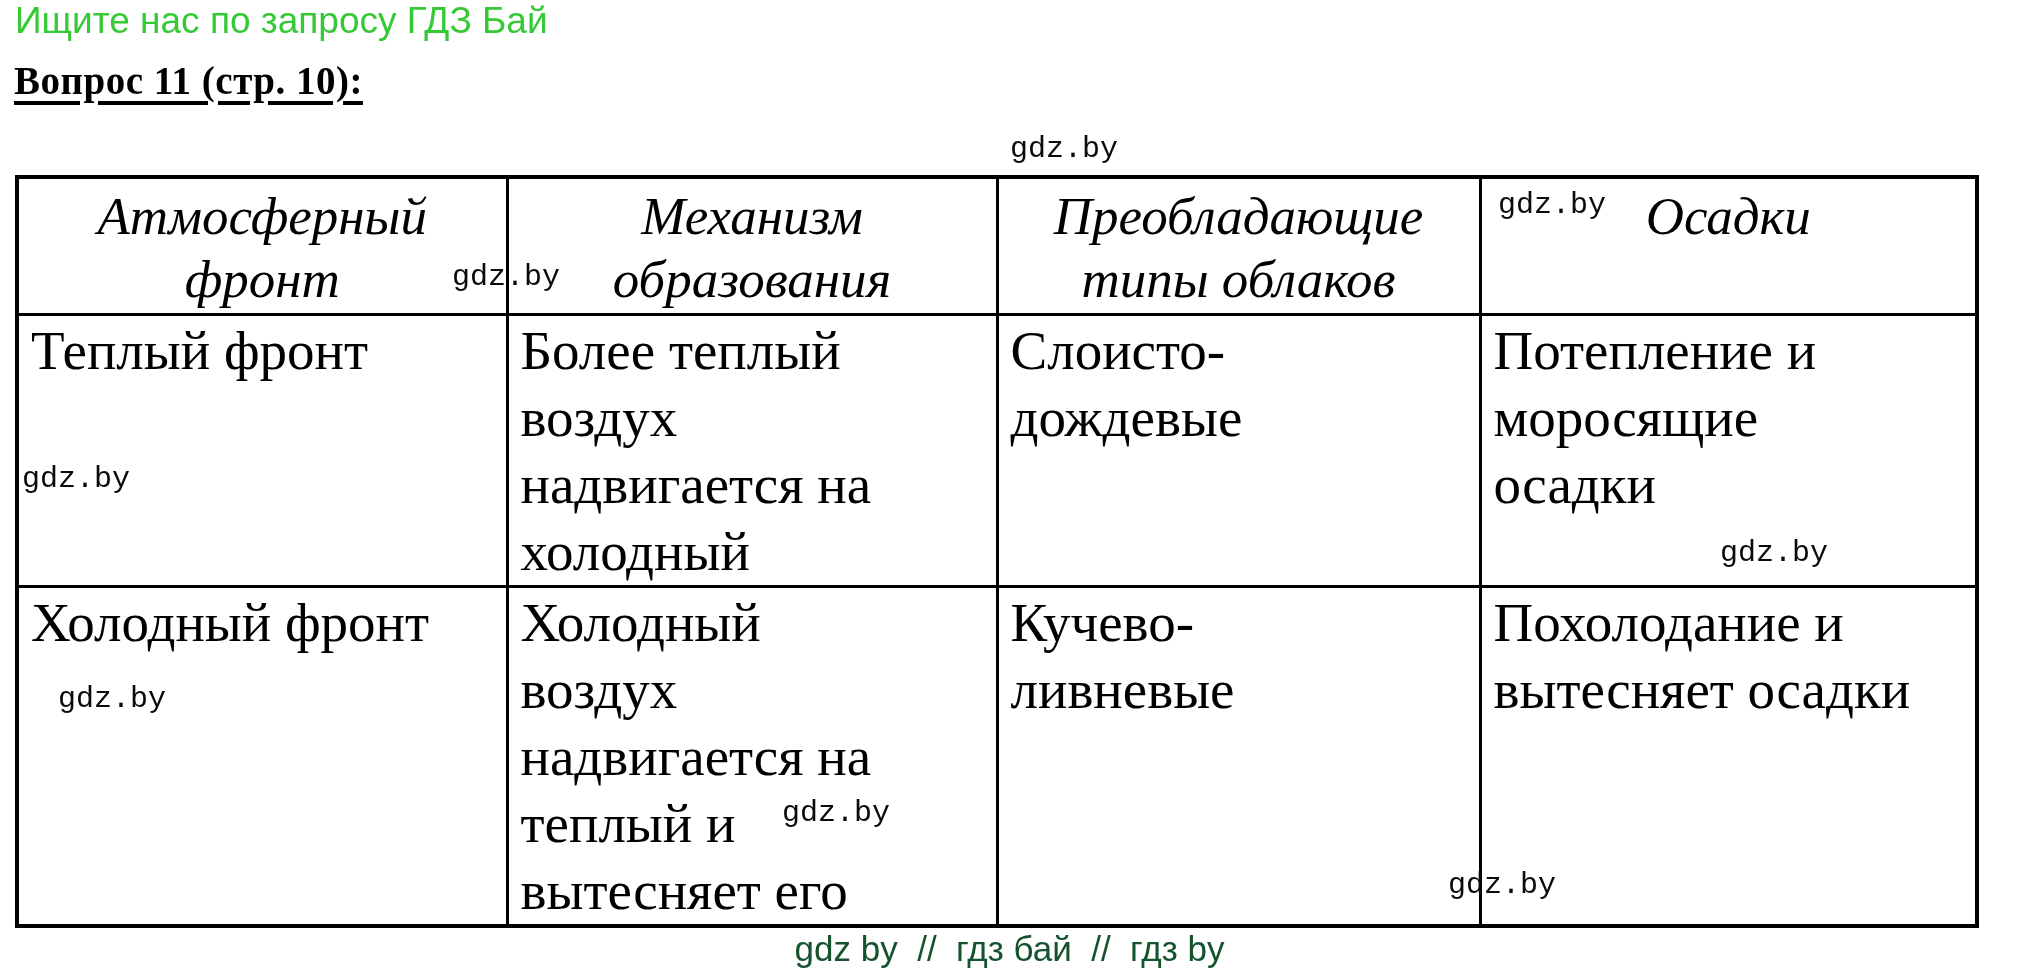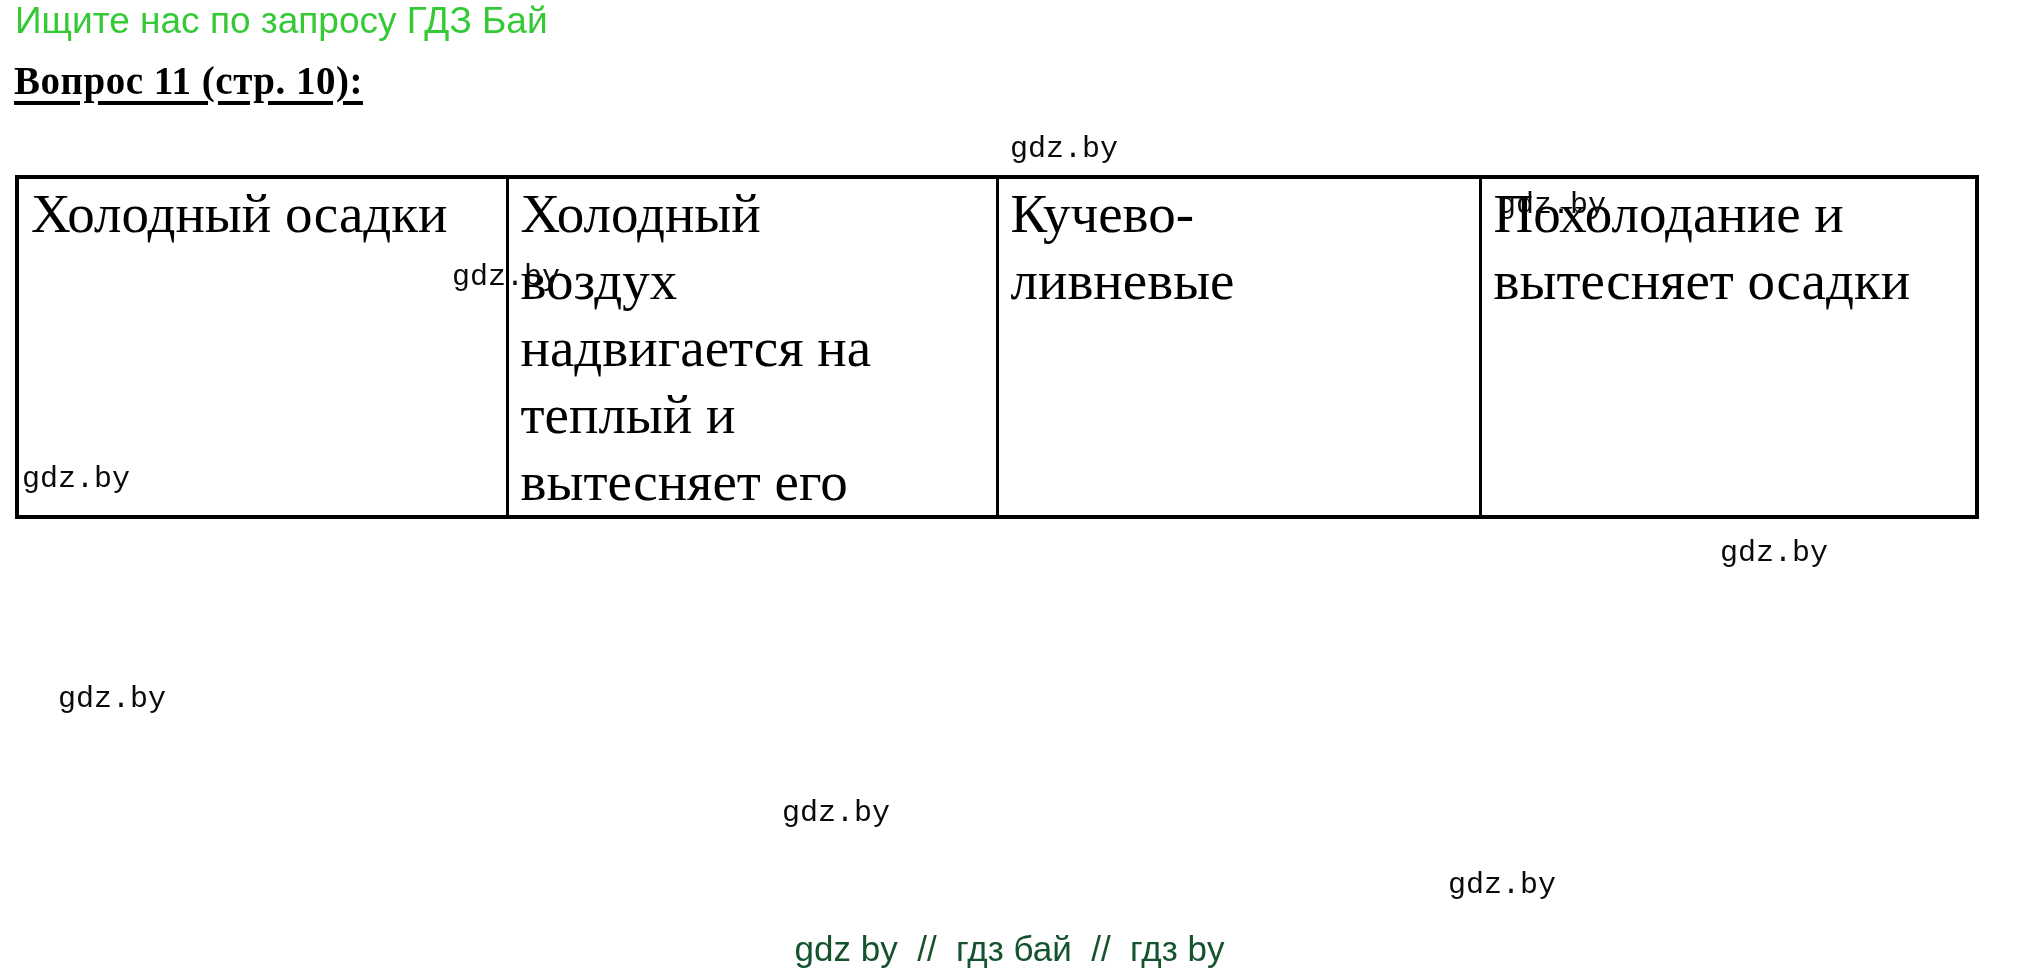--- a/index.html
+++ b/index.html
@@ -57,22 +57,43 @@
   <h1 class="heading">Вопрос 11 (стр. 10):</h1>
 
   <table class="doc-table">
     <colgroup>
       <col style="width:490px">
       <col style="width:490px">
       <col style="width:483px">
       <col style="width:497px">
     </colgroup>
     <tbody>
+        <tr class="row-header">
+      <th>Атмосферный
+фронт</th>
+      <th>Механизм
+образования</th>
+      <th>Преобладающие
+типы облаков</th>
+      <th>Осадки</th>
+    </tr>
+    <tr class="row-1">
+      <td>Теплый фронт</td>
+      <td>Более теплый
+воздух
+надвигается на
+холодный</td>
+      <td>Слоисто-
+дождевые</td>
+      <td>Потепление и
+моросящие
+осадки</td>
+    </tr>
     <tr class="row-2">
-      <td>Холодный осадки</td>
+      <td>Холодный фронт</td>
       <td>Холодный
 воздух
 надвигается на
 теплый и
 вытесняет его</td>
       <td>Кучево-
 ливневые</td>
       <td>Похолодание и
 вытесняет осадки</td>
     </tr>

